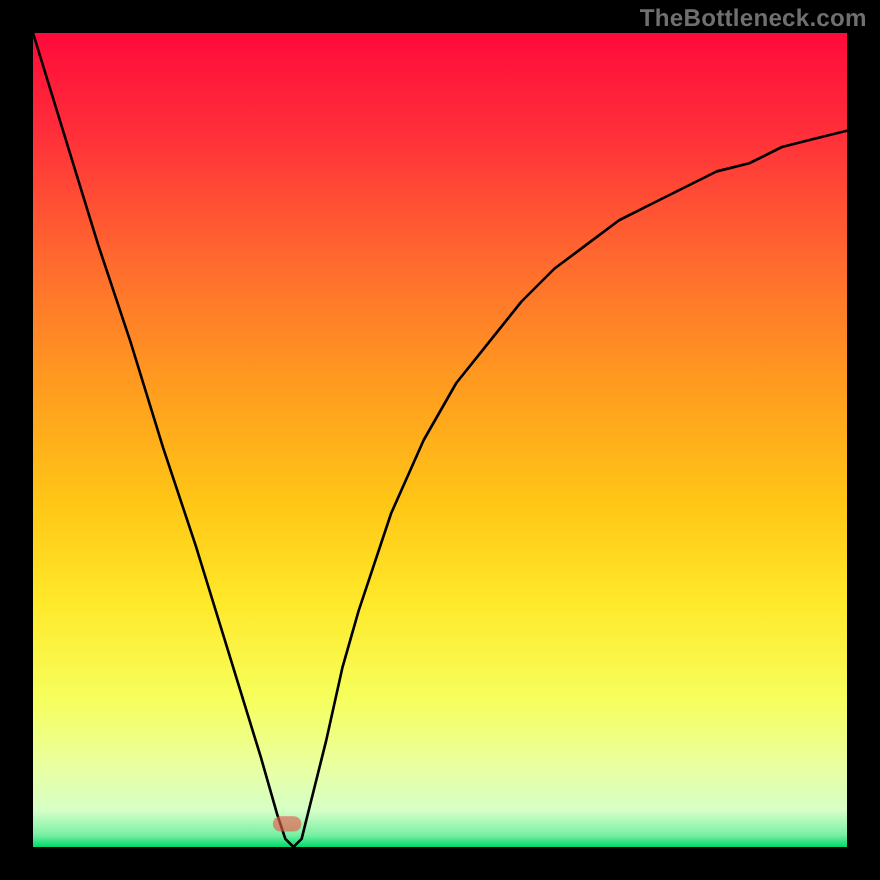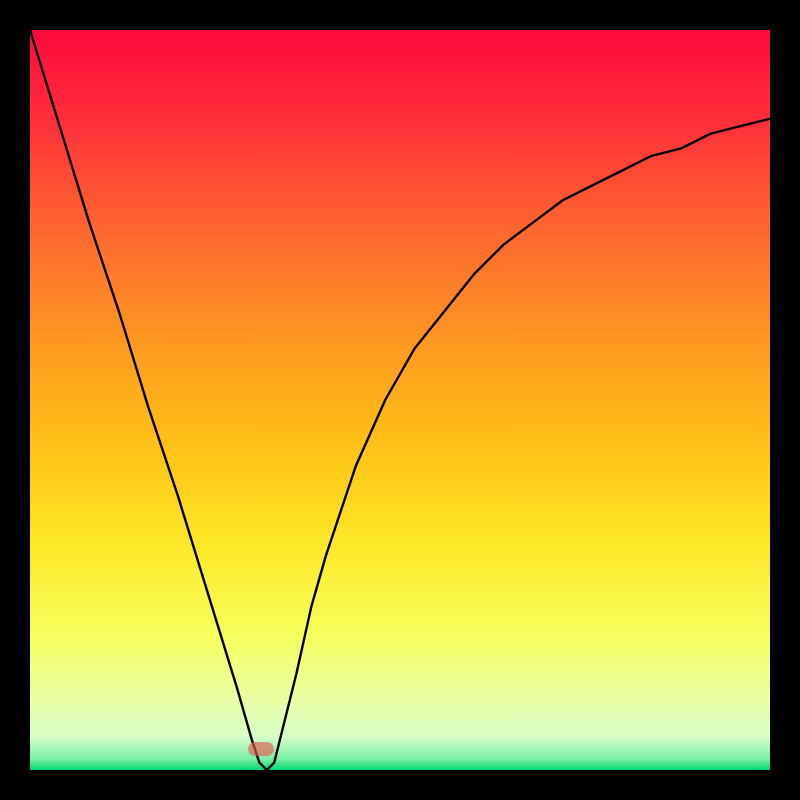--- a/index.html
+++ b/index.html
@@ -36,13 +36,14 @@
       <rect x="0" y="0" width="740" height="740" fill="url(#grad)"></rect>
     </svg>
 
     <svg class="curve" viewBox="0 0 740 740" preserveAspectRatio="none">
       <path id="curve-path" fill="none" stroke="#000" stroke-width="2.4" stroke-linejoin="round" stroke-linecap="round" d="M0.00 0.00 L29.60 96.20 L59.20 192.40 L88.80 281.20 L118.40 377.40 L148.00 466.20 L177.60 562.40 L207.20 658.60 L222.00 710.40 L229.40 732.60 L236.80 740.00 L244.20 732.60 L251.60 703.00 L266.40 643.80 L281.20 577.20 L296.00 525.40 L325.60 436.60 L355.20 370.00 L384.80 318.20 L414.40 281.20 L444.00 244.20 L473.60 214.60 L503.20 192.40 L532.80 170.20 L562.40 155.40 L592.00 140.60 L621.60 125.80 L651.20 118.40 L680.80 103.60 L710.40 96.20 L740.00 88.80"></path>
     </svg>
 
     <div class="marker" style="left: 217.88px; top: 712.28px; background: rgba(230, 90, 80, 0.65);"></div>
 
   </div>
+  <div class="watermark">TheBottleneck.com</div>
 </div>
 
 </body></html>

